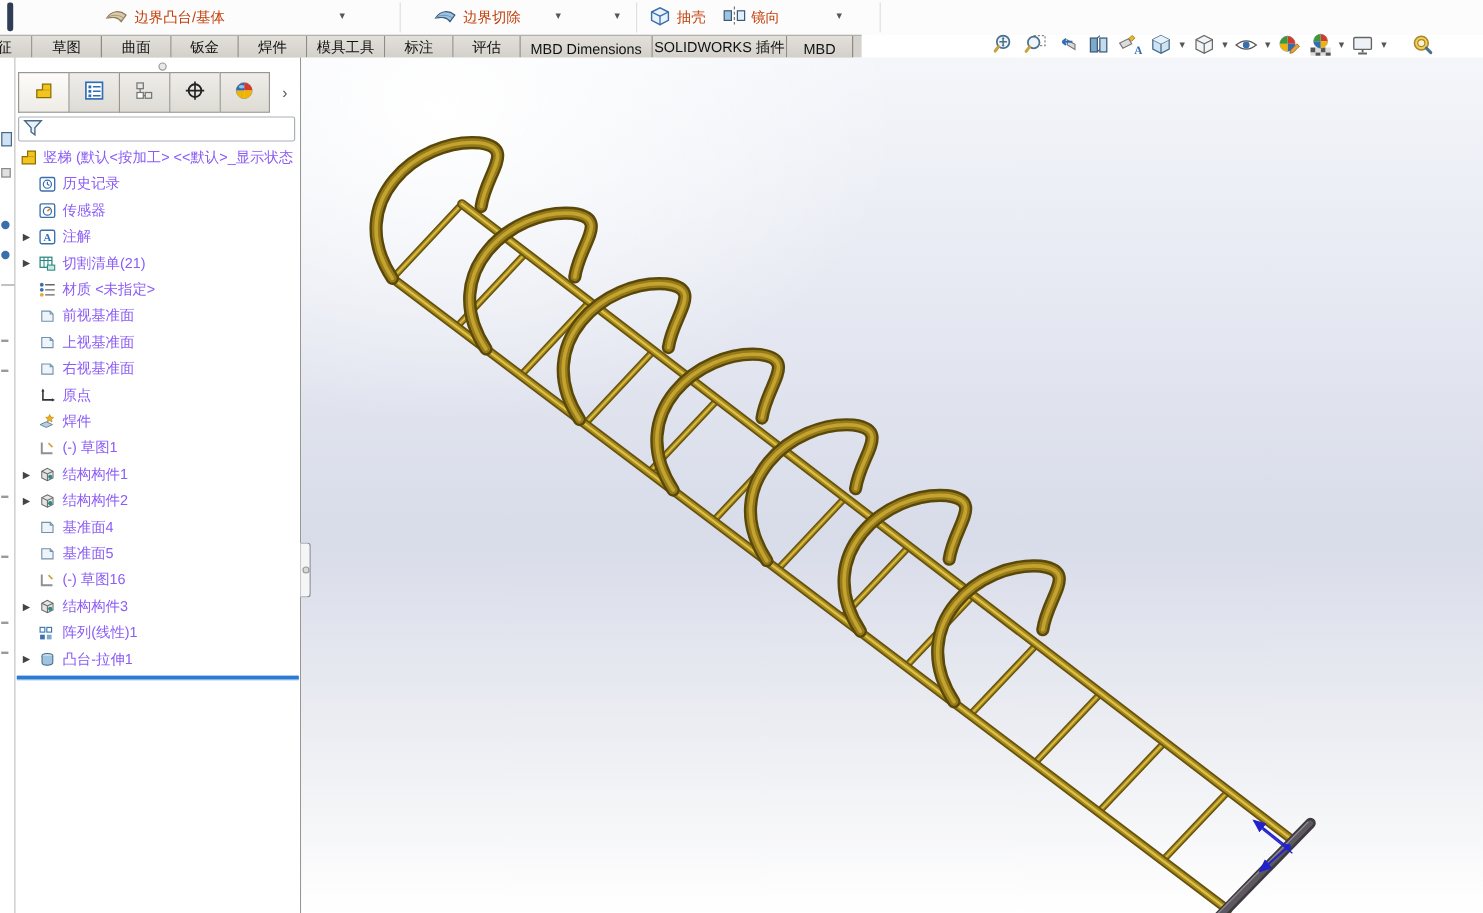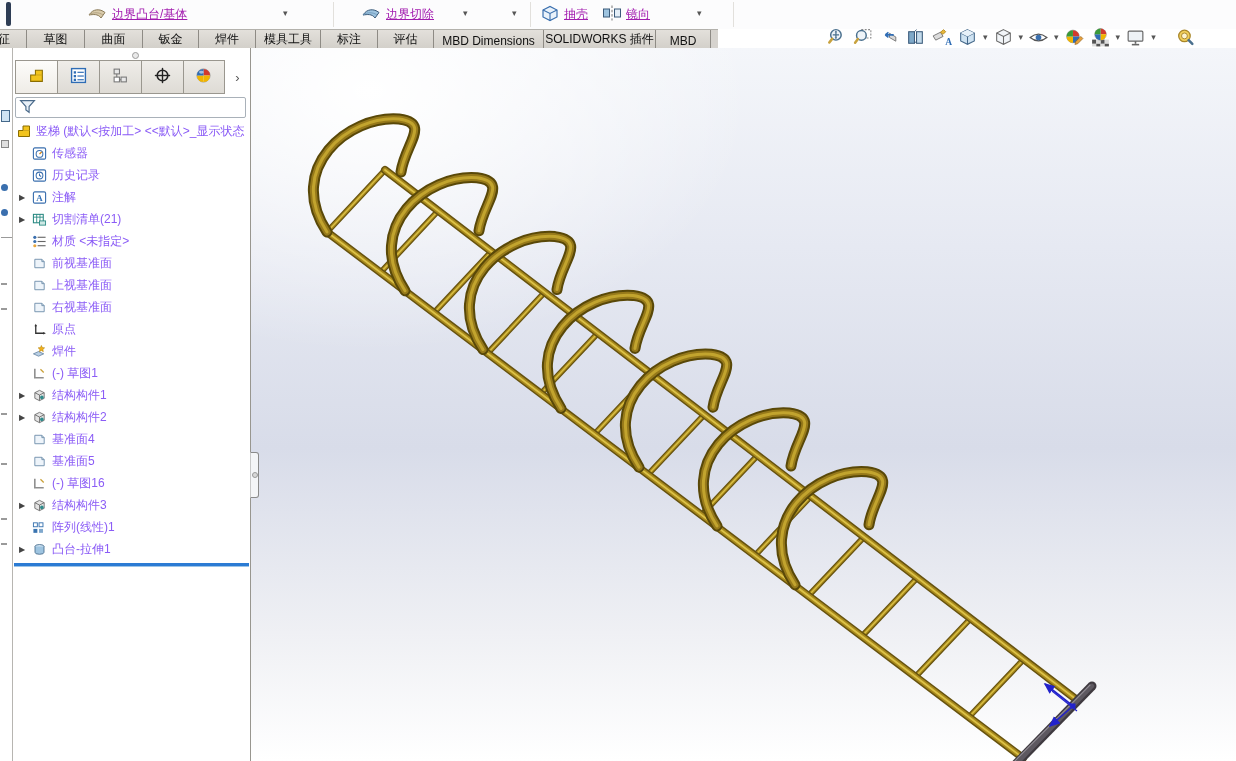--- a/index.html
+++ b/index.html
@@ -1,21 +1,21 @@
 <!DOCTYPE html>
 <html><head>
 <meta charset="utf-8">
 <style>
   html,body{margin:0;padding:0;background:#fff;}
   .app{position:relative;width:1236px;height:761px;overflow:hidden;
        font-family:"Liberation Sans",sans-serif;background:#fff;font-size:12px;color:#111;}
   
   .hstrip{position:absolute;left:0;top:0;width:1236px;height:29px;background:#fcfcfd;}
   .hstrip .frag{position:absolute;left:6px;top:2px;width:5px;height:24px;background:#2e3d55;border-radius:2px;}
-  .tbtn{position:absolute;top:3px;display:flex;align-items:center;gap:4px;white-space:nowrap;color:#a21caf;text-decoration:underline;}
+  .tbtn{position:absolute;top:3px;display:flex;align-items:center;gap:4px;white-space:nowrap;color:#c2410c;}
   .tsep{position:absolute;top:2px;width:1px;height:25px;background:#e2e0dc;}
   .caret{font-size:9px;color:#555;line-height:1;}
   .tcaret{position:absolute;top:9px;}
   
   .tabbar{position:absolute;left:0;top:29px;width:718px;height:19px;background:#d6d3ce;
           border-top:1px solid #b3b1ac;display:flex;overflow:hidden;box-sizing:border-box;}
   .tab{box-sizing:border-box;flex:none;height:19px;display:flex;align-items:center;justify-content:center;
        font-size:12px;color:#111;background:linear-gradient(#e3e0db,#d3d0ca);
        border-right:1px solid #8e8b85;border-bottom:1px solid #9a978f;white-space:nowrap;}
   
@@ -338,37 +338,37 @@
           </svg>
         </span>
       <span class="tlabel">竖梯 (默认&lt;按加工&gt; &lt;&lt;默认&gt;_显示状态</span>
     </div>
 
     <div class="trow">
         <span class="sp"></span>
       <span class="ticon">
           <svg width="15" height="15" viewBox="0 0 16 16">
             <rect x="1.5" y="2" width="13" height="12" rx="1.5" fill="#fff" stroke="#3a6fae" stroke-width="1.2"></rect>
+            <circle cx="8" cy="8" r="3.6" fill="#fff" stroke="#3a6fae" stroke-width="1.1"></circle>
+            <path d="M8,5.8 V8 l1.8,1.1" fill="none" stroke="#3a6fae" stroke-width="1.1"></path>
+          </svg>
+        </span>
+      <span class="tlabel">历史记录</span>
+      </div>
+
+    <div class="trow">
+        <span class="sp"></span>
+      <span class="ticon">
+          <svg width="15" height="15" viewBox="0 0 16 16">
+            <rect x="1.5" y="2" width="13" height="12" rx="1.5" fill="#fff" stroke="#3a6fae" stroke-width="1.2"></rect>
             <circle cx="8" cy="8.5" r="3.6" fill="#fff" stroke="#3a6fae" stroke-width="1.1"></circle>
             <path d="M8,8.5 L10.4,6.3" stroke="#d07f10" stroke-width="1.3"></path>
           </svg>
         </span>
       <span class="tlabel">传感器</span>
-      </div>
-
-    <div class="trow">
-        <span class="sp"></span>
-      <span class="ticon">
-          <svg width="15" height="15" viewBox="0 0 16 16">
-            <rect x="1.5" y="2" width="13" height="12" rx="1.5" fill="#fff" stroke="#3a6fae" stroke-width="1.2"></rect>
-            <circle cx="8" cy="8" r="3.6" fill="#fff" stroke="#3a6fae" stroke-width="1.1"></circle>
-            <path d="M8,5.8 V8 l1.8,1.1" fill="none" stroke="#3a6fae" stroke-width="1.1"></path>
-          </svg>
-        </span>
-      <span class="tlabel">历史记录</span>
       </div>
 
     <div class="trow">
         <span class="arr">▶</span>
       <span class="ticon">
           <svg width="15" height="15" viewBox="0 0 16 16">
             <rect x="1.5" y="2" width="13" height="12" rx="1.5" fill="#fff" stroke="#3a6fae" stroke-width="1.2"></rect>
             <text x="8" y="11.6" font-size="9.5" font-weight="bold" fill="#2f6db5" text-anchor="middle" font-family="Liberation Serif,serif">A</text>
           </svg>
         </span>

